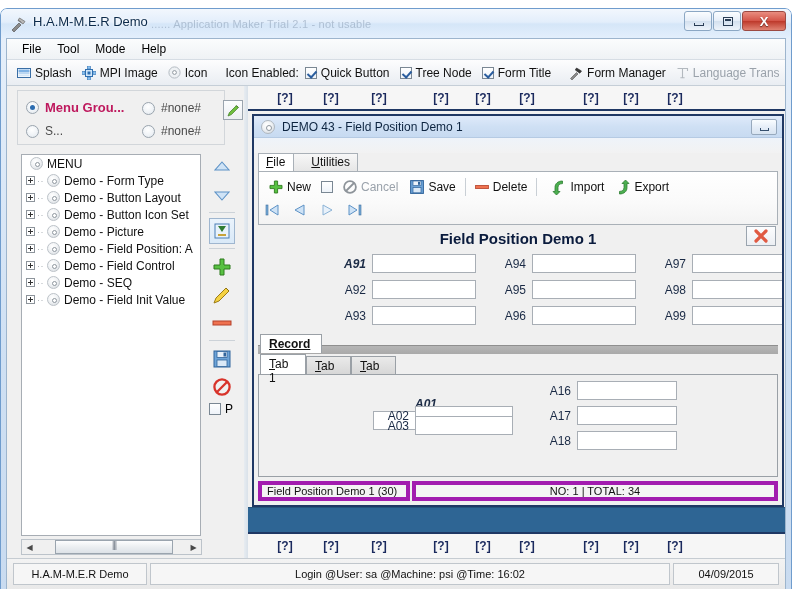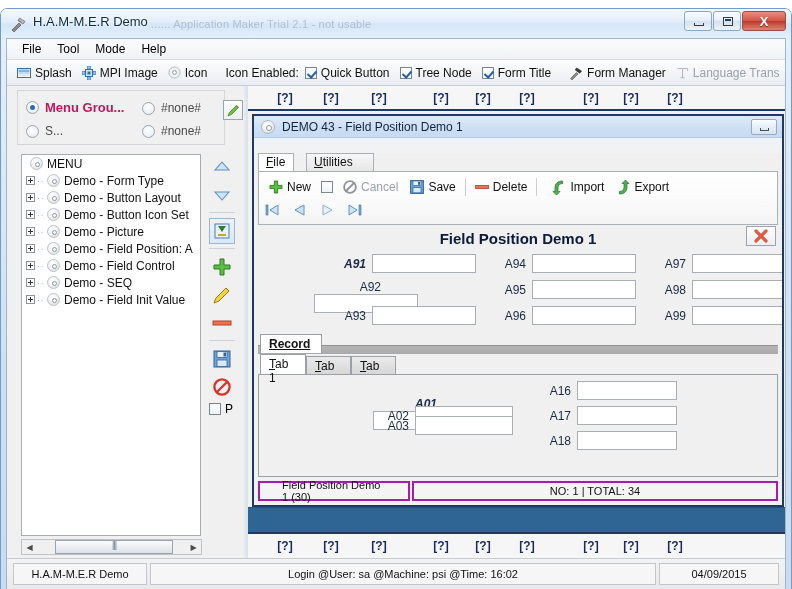--- a/index.html
+++ b/index.html
@@ -522,26 +522,26 @@
     border: 1px solid #9aa0a6;
     background: #f0f0f0;
     box-sizing: border-box;
   }
   
   .mdi-status {
     position: absolute; left: 4px; right: 4px; bottom: 4px; height: 20px;
     display: flex; align-items: stretch;
   }
   .st-cell {
-    border: 2px solid #a21caf;
+    border: 4px solid #a21caf;
     background: #f4f4f4;
     box-sizing: border-box;
     font-size: 11px;
     display: flex; align-items: center;
-    padding: 0 22px;
+    padding: 0 5px;
     color: #111;
   }
   
   .appstatus {
     position: absolute;
     left: 0; right: 0; bottom: 0; height: 31px;
     background: linear-gradient(180deg,#f3f3f3 0%, #e9e9e9 100%);
     border-top: 1px solid #c6ccd2;
     box-sizing: border-box;
     display: flex; align-items: center;
@@ -822,21 +822,21 @@
           <span class="ico"></span>
           <span class="t">DEMO 43 - Field Position Demo 1</span>
           <div class="mdi-min"></div>
         </div>
         <div class="mdi-gap"></div>
 
         <div class="rb-tabs">
           <div class="rb-tab active" style="left:0; width:36px;">
             <span class="u">F</span><span>ile</span>
           </div>
-          <div class="rb-tab" style="left:48px; width:68px;">
+          <div class="rb-tab" style="left:32px; width:68px;text-align:right;">
             <span class="u">U</span><span>tilities</span>
           </div>
         </div>
 
         <div class="ribbon">
           <div class="ribbon-row1">
             <div class="rbtn">
               <svg width="14" height="14" viewBox="0 0 14 14">
                 <path d="M5.4 1 h3.2 v4.4 h4.4 v3.2 h-4.4 v4.4 h-3.2 v-4.4 h-4.4 v-3.2 h4.4 Z" fill="#58c142" stroke="#2f7a1e" stroke-width=".9"></path>
               </svg>
@@ -905,21 +905,21 @@
               <path d="M3 3 L13 13 M13 3 L3 13" stroke="#e05a43" stroke-width="3.2" stroke-linecap="round"></path>
             </svg>
           </div>
 
           <div class="fgrid">
 
             <div class="fcell" style="left:72px; top:0;">
               <span class="flabel key">A91</span>
               <input class="finput" style="width: 104px;" value="">
             </div>
-            <div class="fcell" style="left:56px; top:26px;flex-direction:column;">
+            <div class="fcell" style="left:72px; top:26px;">
               <span class="flabel">A92</span>
               <input class="finput" style="width: 104px;" value="">
             </div>
             <div class="fcell" style="left:72px; top:52px;">
               <span class="flabel">A93</span>
               <input class="finput" style="width: 104px;" value="">
             </div>
 
             <div class="fcell" style="left:232px; top:0;">
               <span class="flabel">A94</span>
@@ -1008,16 +1008,16 @@
         <span class="qitem" style="width:46px; margin-left:-2px;">[?]</span>
         <span class="qitem" style="width:46px; margin-left:18px;">[?]</span>
         <span class="qitem" style="width:46px; margin-left:-6px;">[?]</span>
         <span class="qitem" style="width:46px; margin-left:-2px;">[?]</span>
       </div>
     </div>
 
     <div class="appstatus">
       <div class="as-cell" style="width:134px;">H.A.M-M.E.R Demo</div>
       <div class="as-cell" style="flex:1; margin-left:3px;">Login @User: sa  @Machine: psi  @Time: 16:02</div>
-      <div class="as-cell" style="width:120px; margin-left:3px;">04/09/2015</div>
+      <div class="as-cell" style="width:106px; margin-left:3px;">04/09/2015</div>
     </div>
   </div>
 </div>
 
 </body></html>

